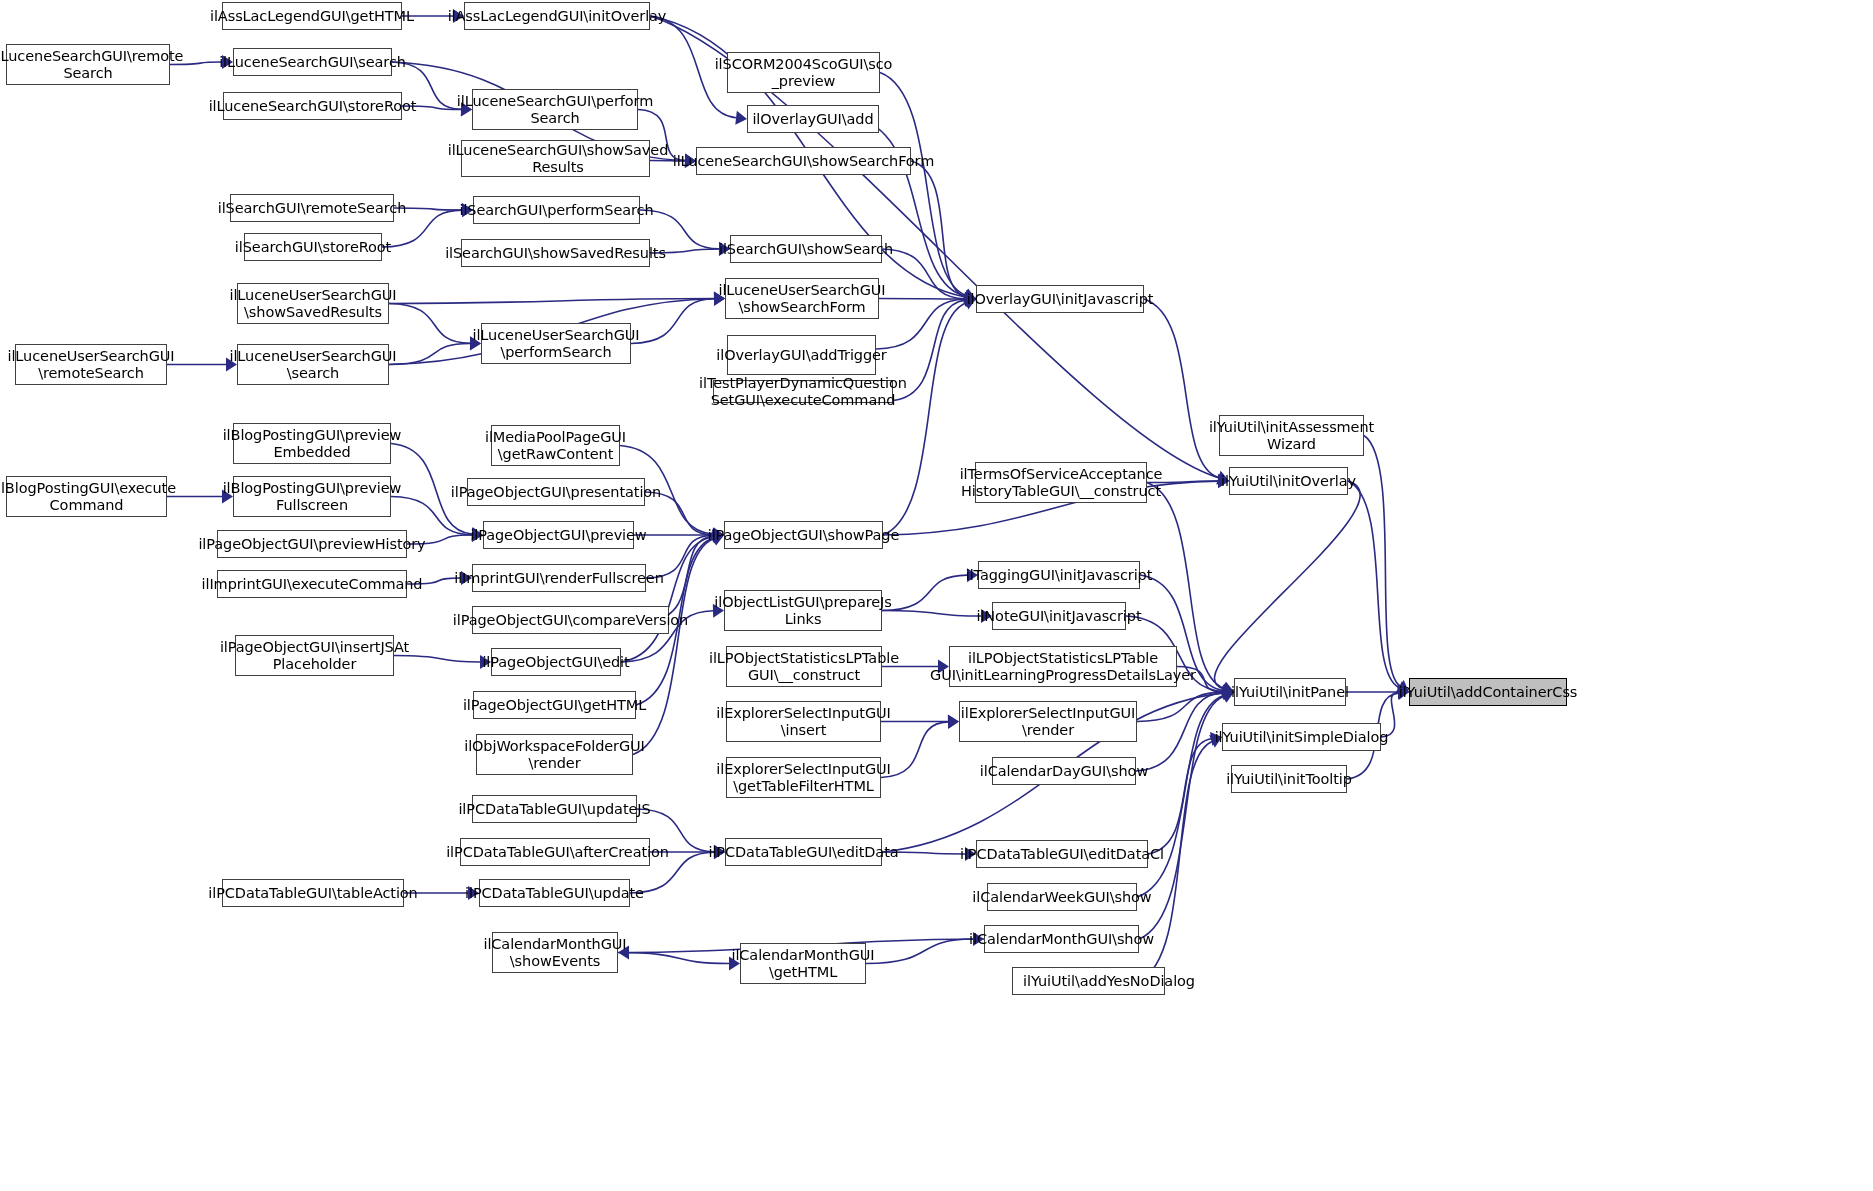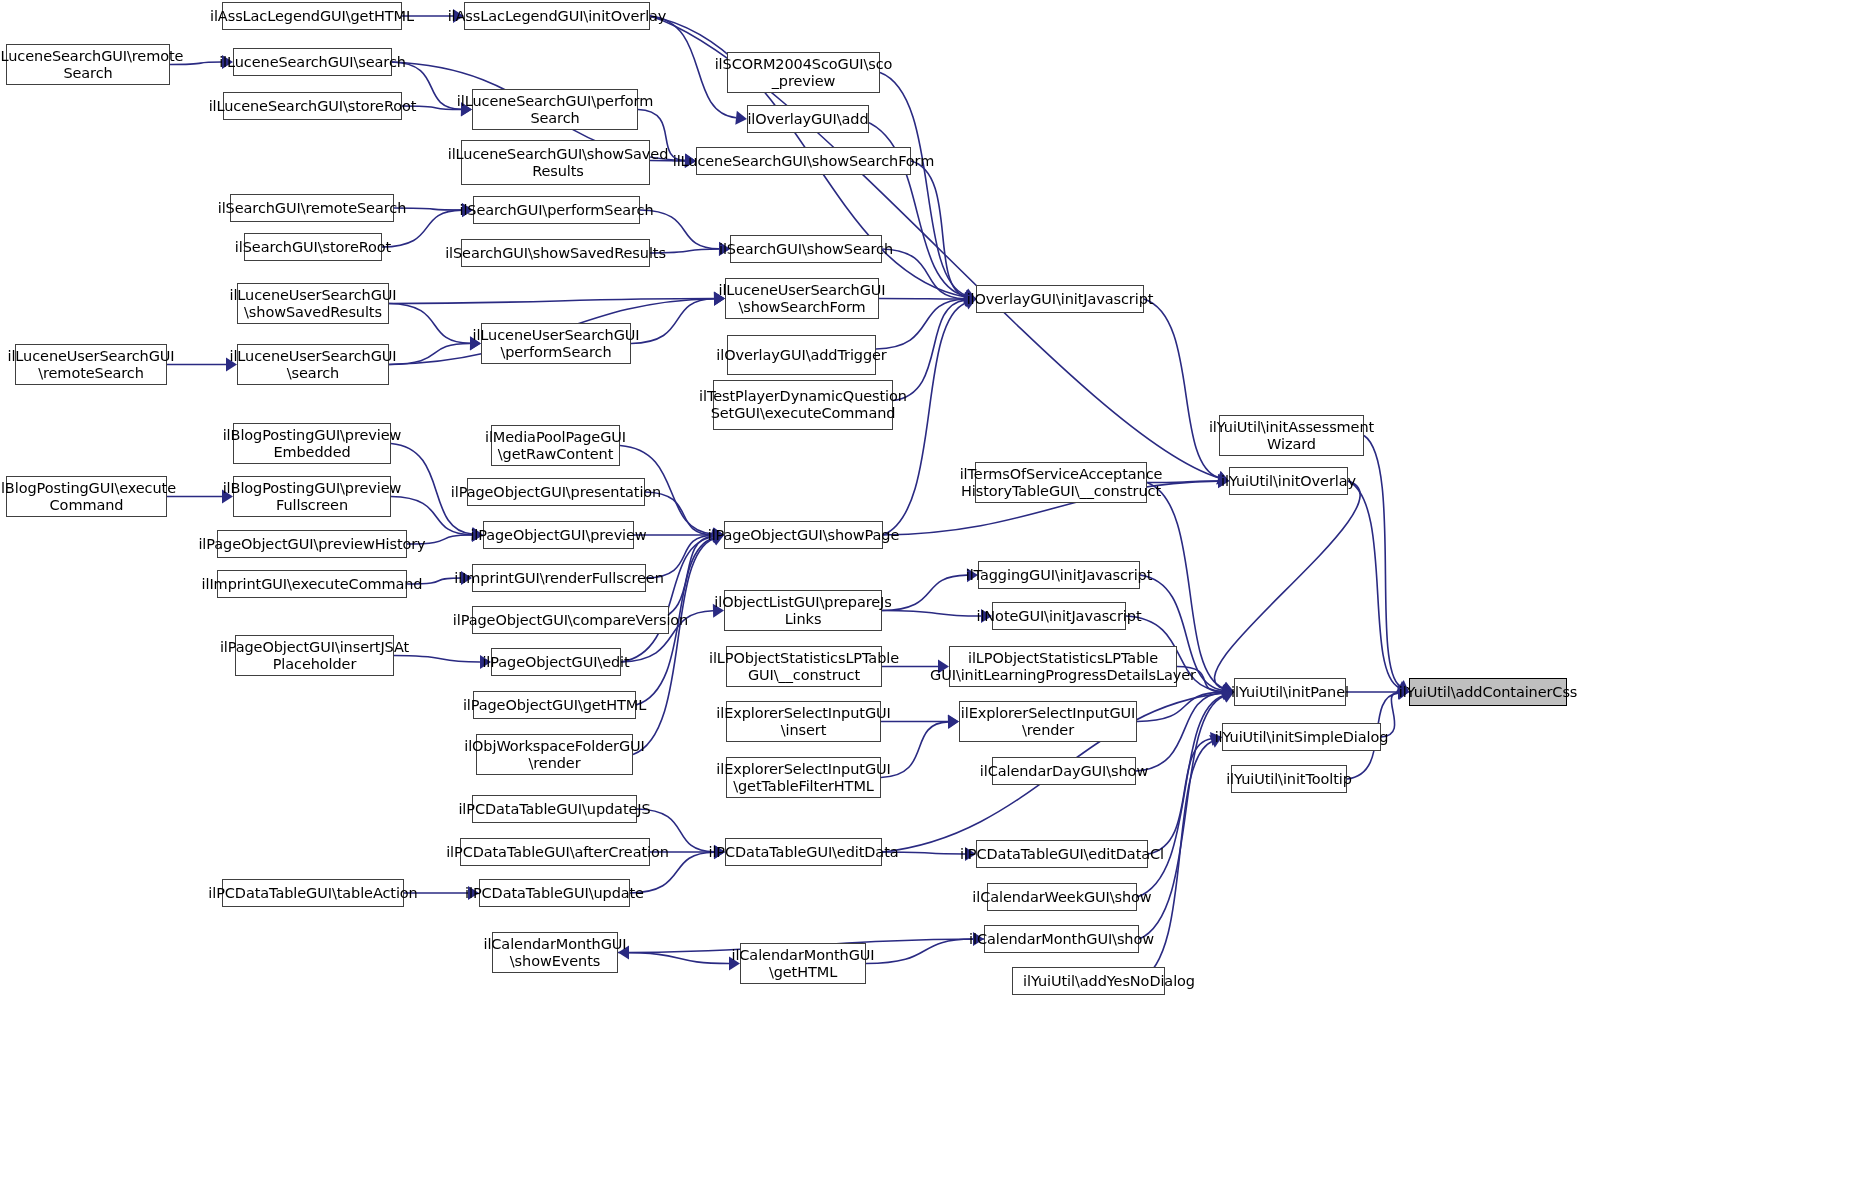--- a/index.html
+++ b/index.html
@@ -205,42 +205,42 @@
 <div class="node" style="left: 222px; top: 2px; width: 180px; height: 28px;">ilAssLacLegendGUI\getHTML</div>
     <div class="node" style="left: 464px; top: 2px; width: 186px; height: 28px;">ilAssLacLegendGUI\initOverlay</div>
     <div class="node" style="left: 6px; top: 44px; width: 164px; height: 41px;">ilLuceneSearchGUI\remote
 Search</div>
     <div class="node" style="left: 233px; top: 48px; width: 159px; height: 28px;">ilLuceneSearchGUI\search</div>
     <div class="node" style="left: 727px; top: 52px; width: 153px; height: 41px;">ilSCORM2004ScoGUI\sco
 _preview</div>
     <div class="node" style="left: 223px; top: 92px; width: 179px; height: 28px;">ilLuceneSearchGUI\storeRoot</div>
     <div class="node" style="left: 472px; top: 89px; width: 166px; height: 41px;">ilLuceneSearchGUI\perform
 Search</div>
-    <div class="node" style="left: 747px; top: 105px; width: 122px; height: 28px;">ilOverlayGUI\add</div>
-    <div class="node" style="left: 461px; top: 140px; width: 189px; height: 45px; padding-left: 8px;">ilLuceneSearchGUI\showSaved
+    <div class="node" style="left: 747px; top: 105px; width: 132px; height: 28px;">ilOverlayGUI\add</div>
+    <div class="node" style="left: 461px; top: 140px; width: 189px; height: 37px; padding-left: 8px;">ilLuceneSearchGUI\showSaved
 Results</div>
     <div class="node" style="left: 696px; top: 147px; width: 215px; height: 28px;">ilLuceneSearchGUI\showSearchForm</div>
     <div class="node" style="left: 230px; top: 194px; width: 164px; height: 28px;">ilSearchGUI\remoteSearch</div>
     <div class="node" style="left: 473px; top: 196px; width: 167px; height: 28px;">ilSearchGUI\performSearch</div>
     <div class="node" style="left: 244px; top: 233px; width: 138px; height: 28px; text-align: right;">ilSearchGUI\storeRoot</div>
     <div class="node" style="left: 461px; top: 239px; width: 189px; height: 28px;">ilSearchGUI\showSavedResults</div>
     <div class="node" style="left: 730px; top: 235px; width: 152px; height: 28px;">ilSearchGUI\showSearch</div>
     <div class="node" style="left: 237px; top: 283px; width: 152px; height: 41px;">ilLuceneUserSearchGUI
 \showSavedResults</div>
     <div class="node" style="left: 725px; top: 278px; width: 154px; height: 41px;">ilLuceneUserSearchGUI
 \showSearchForm</div>
     <div class="node" style="left: 976px; top: 285px; width: 168px; height: 28px;">ilOverlayGUI\initJavascript</div>
     <div class="node" style="left: 481px; top: 323px; width: 150px; height: 41px;">ilLuceneUserSearchGUI
 \performSearch</div>
     <div class="node" style="left: 727px; top: 335px; width: 149px; height: 40px;">ilOverlayGUI\addTrigger</div>
     <div class="node" style="left: 15px; top: 344px; width: 152px; height: 41px;">ilLuceneUserSearchGUI
 \remoteSearch</div>
     <div class="node" style="left: 237px; top: 344px; width: 152px; height: 41px;">ilLuceneUserSearchGUI
 \search</div>
-    <div class="node" style="left: 713px; top: 380px; width: 180px; height: 50px;">ilTestPlayerDynamicQuestion
+    <div class="node" style="left: 713px; top: 380px; width: 180px; height: 23px;">ilTestPlayerDynamicQuestion
 SetGUI\executeCommand</div>
     <div class="node" style="left: 1219px; top: 415px; width: 145px; height: 41px;">ilYuiUtil\initAssessment
 Wizard</div>
     <div class="node" style="left: 233px; top: 423px; width: 158px; height: 41px;">ilBlogPostingGUI\preview
 Embedded</div>
     <div class="node" style="left: 491px; top: 425px; width: 129px; height: 41px;">ilMediaPoolPageGUI
 \getRawContent</div>
     <div class="node" style="left: 975px; top: 462px; width: 172px; height: 41px;">ilTermsOfServiceAcceptance
 HistoryTableGUI\__construct</div>
     <div class="node" style="left: 1229px; top: 467px; width: 119px; height: 28px;">ilYuiUtil\initOverlay</div>

